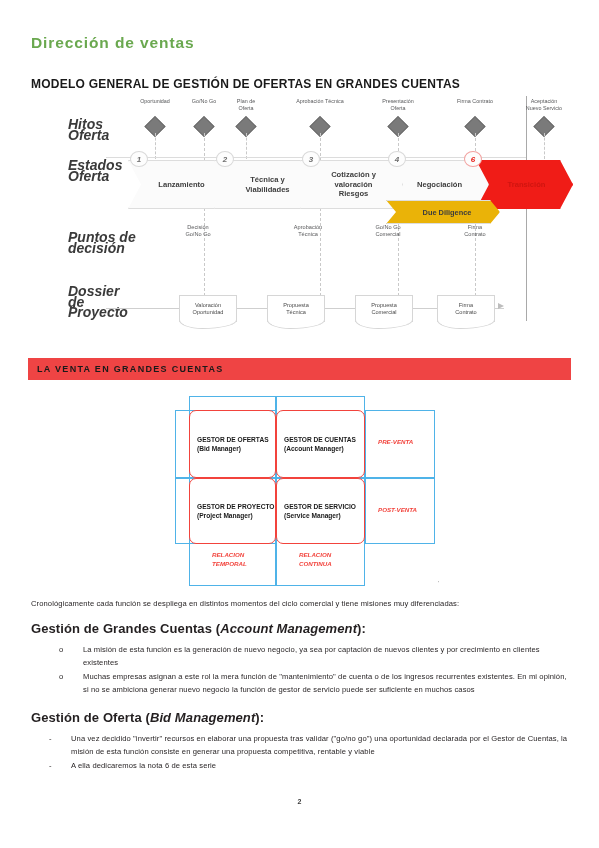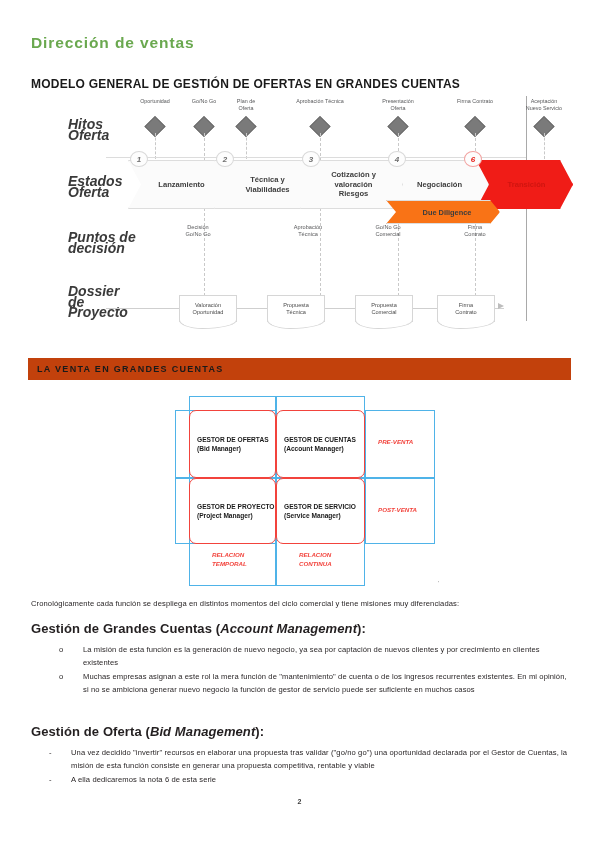--- a/index.html
+++ b/index.html
@@ -46,21 +46,21 @@
     white-space: nowrap;
   }
 
   
   .band-heading {
     position: absolute;
     left: 28px;
     top: 358px;
     width: 543px;
     height: 22px;
-    background: #c2410c;
+    background: #ef4444;
     display: flex;
     align-items: center;
   }
   .band-heading-text {
     padding-left: 9px;
     font-size: 9px;
     font-weight: bold;
     letter-spacing: 1.3px;
     color: #1a1a1a;
     white-space: nowrap;
@@ -77,21 +77,21 @@
   .d1-rowlabel {
     position: absolute;
     font-size: 14px;
     font-style: italic;
     font-weight: bold;
     color: #3a3a3a;
     line-height: 10.5px;
     white-space: pre-line;
   }
   .rl-hitos   { left: 40px; top: 23px; }
-  .rl-estados { left: 40px; top: 80px; }
+  .rl-estados { left: 40px; top: 64px; }
   .rl-puntos  { left: 40px; top: 136px; }
   .rl-dossier { left: 40px; top: 190px; }
 
   
   .ms-label {
     position: absolute;
     font-size: 5.4px;
     color: #58595b;
     text-align: center;
     line-height: 6.6px;
@@ -145,21 +145,21 @@
     white-space: pre-line;
   }
   .chev-red {
     background: #f01c17;
     border: 1px solid #f01c17;
   }
   .chev-red .chev-text { color: #d01510; }
   .chev-dd {
     position: absolute;
     height: 22px;
-    background: #f97316;
+    background: #eab308;
     border: 1px solid #dddddd;
     -webkit-clip-path: polygon(0 0, calc(100% - 10px) 0, 100% 50%, calc(100% - 10px) 100%, 0 100%, 10px 50%);
     clip-path: polygon(0 0, calc(100% - 10px) 0, 100% 50%, calc(100% - 10px) 100%, 0 100%, 10px 50%);
     display: flex;
     align-items: center;
     justify-content: center;
   }
   .chev-dd-text {
     font-size: 7.4px;
     font-weight: bold;
@@ -520,21 +520,21 @@
 
     <p class="para lead">Cronológicamente cada función se despliega en distintos momentos del ciclo comercial y tiene misiones muy diferenciadas:</p>
 
     <p class="para-head"><span>Gestión de Grandes Cuentas (</span><em>Account Management</em><span>):</span></p>
 
     <ul class="blist">
       <li><span class="mk">o</span><span>La misión de esta función es la generación de nuevo negocio, ya sea por captación de nuevos clientes y por crecimiento en clientes existentes</span></li>
       <li><span class="mk">o</span><span>Muchas empresas asignan a este rol la mera función de "mantenimiento" de cuenta o de los ingresos recurrentes existentes. En mi opinión, si no se ambiciona generar nuevo negocio la función de gestor de servicio puede ser suficiente en muchos casos</span></li>
     </ul>
 
-    <p class="para-head" style="margin-top:28px;"><span>Gestión de Oferta (</span><em>Bid Management</em><span>):</span></p>
+    <p class="para-head" style="margin-top:14px;"><span>Gestión de Oferta (</span><em>Bid Management</em><span>):</span></p>
 
     <ul class="blist dash">
       <li><span class="mk">-</span><span>Una vez decidido "invertir" recursos en elaborar una propuesta tras validar ("go/no go") una oportunidad declarada por el Gestor de Cuentas, la misión de esta función consiste en generar una propuesta competitiva, rentable y viable</span></li>
       <li><span class="mk">-</span><span>A ella dedicaremos la nota 6 de esta serie</span></li>
     </ul>
   </div>
 
   <div class="page-number">2</div>
 
 </div>

